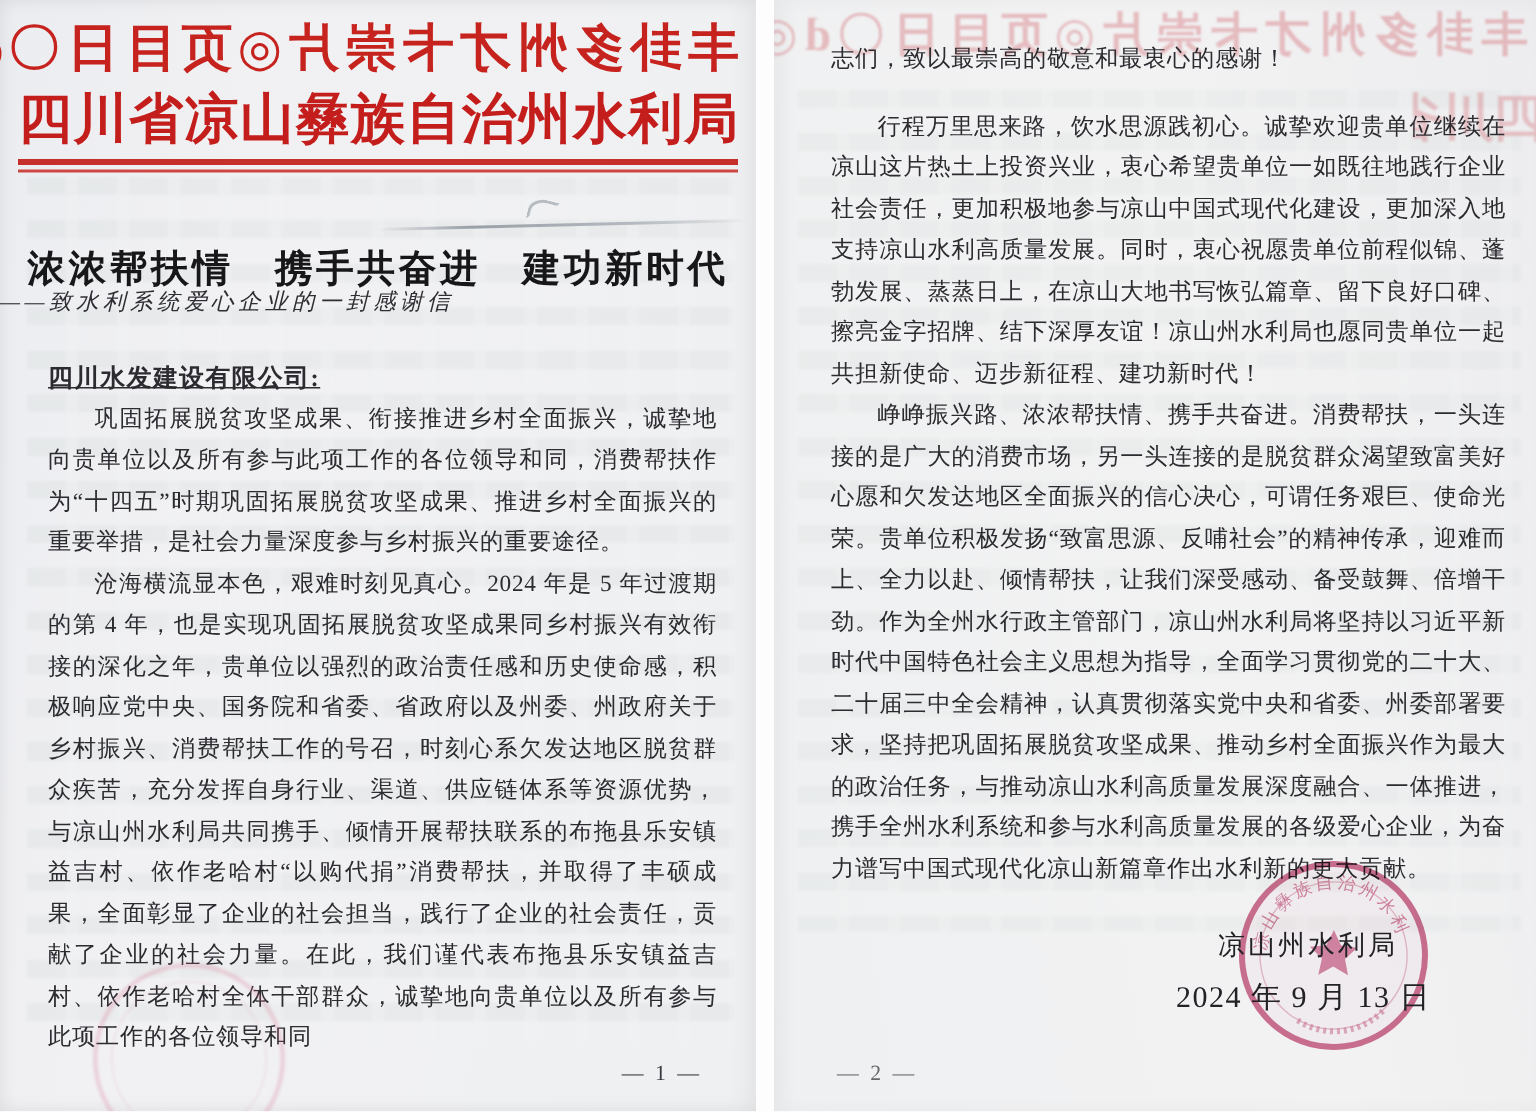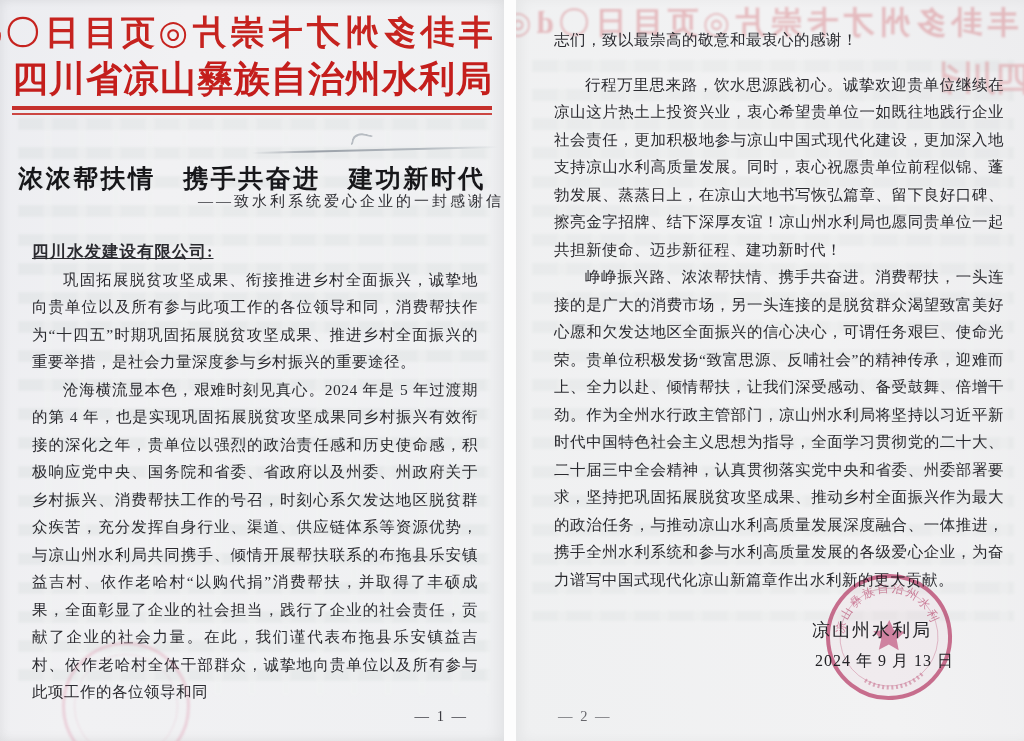--- a/index.html
+++ b/index.html
@@ -24,21 +24,21 @@
   .org-line{white-space:nowrap;text-align:center;font-weight:700;font-size:36px;line-height:46px;
             letter-spacing:1px;color:#c41e1c;}
   .rule{margin-top:4px;height:3px;border-top:4px solid #c5302c;border-bottom:2px solid #cc4642;
         background:transparent;}
   .scratch{position:absolute;left:252px;top:149px;width:246px;height:2px;transform:rotate(-1.4deg);
            background:linear-gradient(90deg,rgba(140,146,154,0),#9aa0a8 25%,#b4bac0 70%,rgba(160,165,170,0));}
   .curl{position:absolute;left:352px;top:133px;width:16px;height:11px;border:2px solid #b7bcc2;
         border-color:#b7bcc2 transparent transparent #b7bcc2;border-radius:60% 0 0 0;transform:rotate(14deg);}
   .title{position:absolute;left:0;right:0;top:146px;text-align:center;font-size:25px;font-weight:700;
          letter-spacing:2.5px;color:#17171a;margin-top:16px;}
-  .subtitle{position:absolute;left:0;right:0;top:192px;text-align:right;font-size:15px;
+  .subtitle{position:absolute;left:0;right:0;top:192px;text-align:left;font-size:15px;font-style:italic;
             letter-spacing:3px;color:#2e2e33;}
   .bodyflow{position:absolute;left:32px;right:26px;font-size:15.5px;line-height:27.5px;
             letter-spacing:0.5px;text-align:justify;color:#2b2b30;}
   .flow1{top:238px;}
   .flow2{top:26px;left:38px;right:20px;font-family:Liberation Serif, serif;}
   .salutation{font-size:16.5px;font-weight:700;letter-spacing:1px;text-decoration:underline;}
   p.para{margin:0;text-indent:2em;}
   p.cont{margin:0;text-indent:0;}
   p.gap{margin-top:17px;}
   .pagenum{position:absolute;bottom:16px;font-size:14.5px;letter-spacing:2px;color:#3a3a40;}
@@ -51,21 +51,21 @@
                border:1px solid rgba(216,116,148,0.16);}
   
   .pink-bleed{position:absolute;left:18px;right:6px;top:2px;transform:scaleX(-1);white-space:nowrap;
               text-align:center;font-weight:700;font-size:31px;letter-spacing:5px;
               color:rgba(203,62,74,0.30);filter:blur(0.8px);}
   .pink-frag{position:absolute;right:-6px;top:56px;width:88px;height:48px;overflow:hidden;
              transform:scaleX(-1);font-weight:700;font-size:34px;white-space:nowrap;
              color:rgba(203,62,74,0.26);filter:blur(0.8px);}
   
   .sig{position:absolute;right:92px;top:618px;font-size:18px;letter-spacing:2px;color:#222226;z-index:3;}
-  .sigdate{position:absolute;right:70px;top:651px;font-size:16px;letter-spacing:1px;color:#222226;z-index:3;}
+  .sigdate{position:absolute;right:70px;top:651px;font-size:20px;letter-spacing:1px;color:#222226;z-index:3;}
   .stamp{position:absolute;left:300px;top:564px;width:146px;height:146px;mix-blend-mode:multiply;z-index:2;}
 </style>
 </head>
 <body>
 
 <div class="canvas">
 
   <div class="page page1">
     <div class="bleedrows b1a"></div>
 

